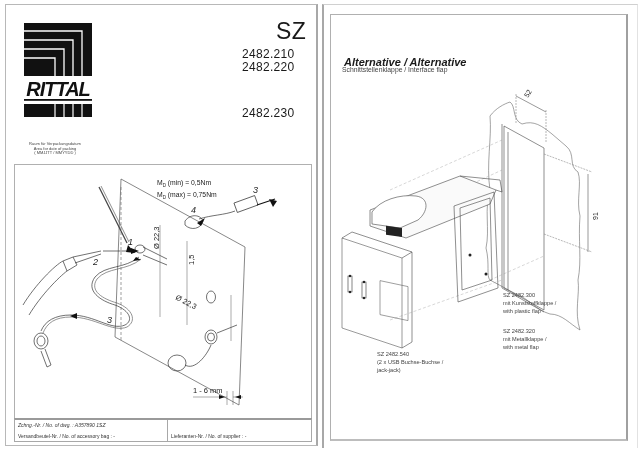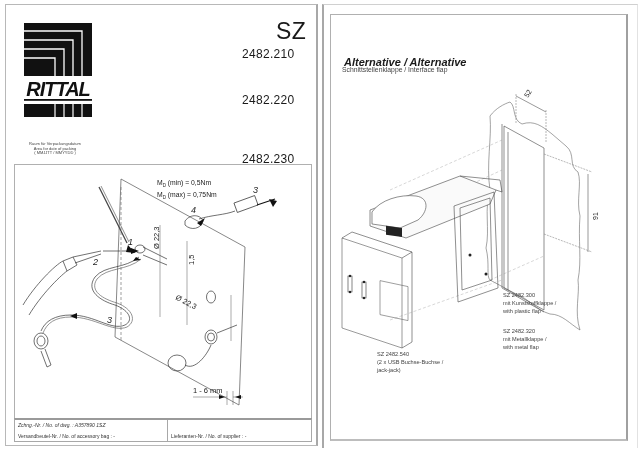--- a/index.html
+++ b/index.html
@@ -10,22 +10,22 @@
     .page-left { left: 5px; top: 4px; width: 313px; height: 442px; border: 1px solid #b8b8b8; border-right: 2px solid #a8a8a8; }
     .page-right-outer { left: 322px; top: 4px; width: 316px; height: 444px; border-left: 2px solid #a8a8a8; border-top: 1px solid #d0d0d0; border-right: 1px solid #e2e2e2; }
     .page-right-inner { left: 330px; top: 14px; width: 298px; height: 427px; border: 1px solid #b0b0b0; border-right: 2px solid #a0a0a0; border-bottom: 2px solid #bdbdbd; }
 
     
     .logo { position: absolute; left: 24px; top: 23px; width: 68px; }
     .logo svg { display: block; }
     .sz { position: absolute; left: 276px; top: 18px; font-size: 23px; letter-spacing: 0.5px; }
     .pn { position: absolute; left: 242px; font-size: 12px; letter-spacing: 0.3px; }
     .pn1 { top: 47px; }
-    .pn2 { top: 93px; text-align: center; }
-    .pn3 { top: 106px; margin-top: 46px; }
+    .pn2 { top: 60px; text-align: center; }
+    .pn3 { top: 106px; }
 
     .pack-date { position: absolute; left: 14px; top: 142px; width: 82px; text-align: center; font-size: 4px; line-height: 4.6px; color: #444; }
 
     .drawing-frame { position: absolute; left: 14px; top: 164px; width: 298px; height: 278px; border: 1px solid #b0b0b0; border-bottom: none; }
     .drawing-svg { position: absolute; left: 0; top: 0; }
 
     .footer { position: absolute; left: 14px; top: 418px; width: 298px; height: 24px; border: 1px solid #a8a8a8; border-top: 2px solid #9a9a9a; }
     .footer .cell { position: absolute; top: 0; height: 100%; font-size: 5px; color: #333; }
     .footer .c1 { left: 3px; width: 148px; }
     .footer .c2 { left: 152px; width: 144px; border-left: 1px solid #a8a8a8; padding-left: 3px; }

